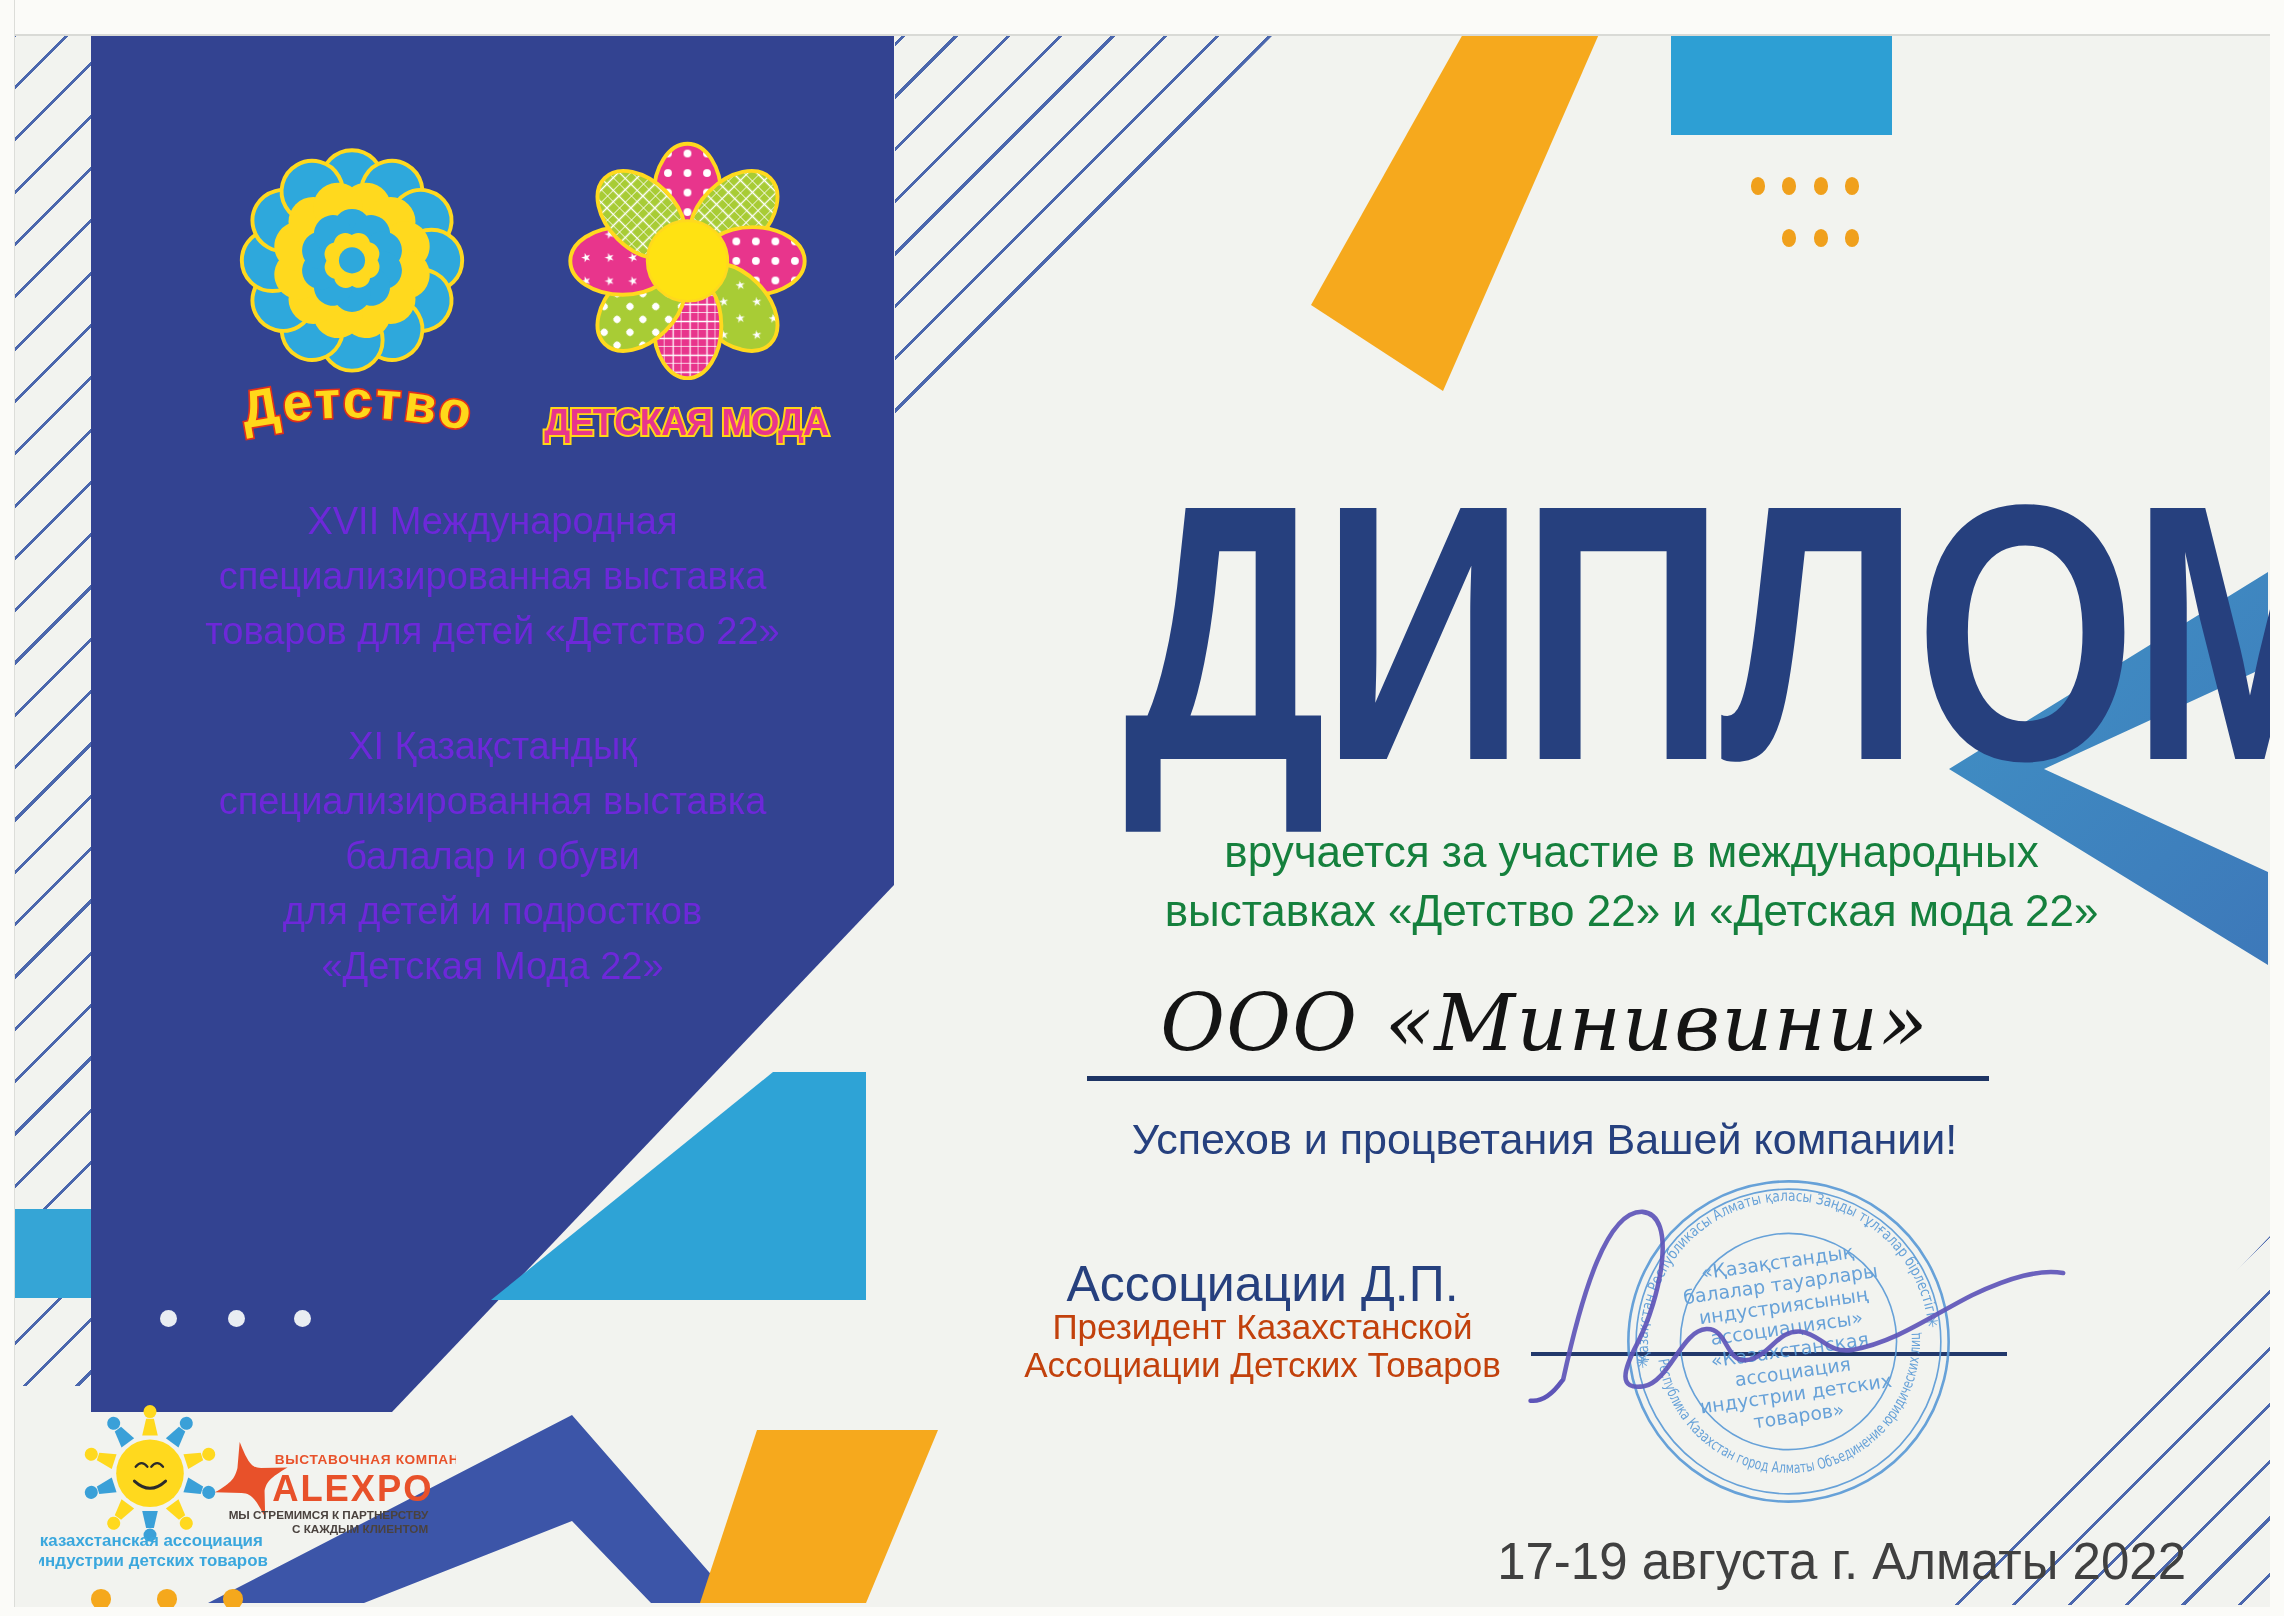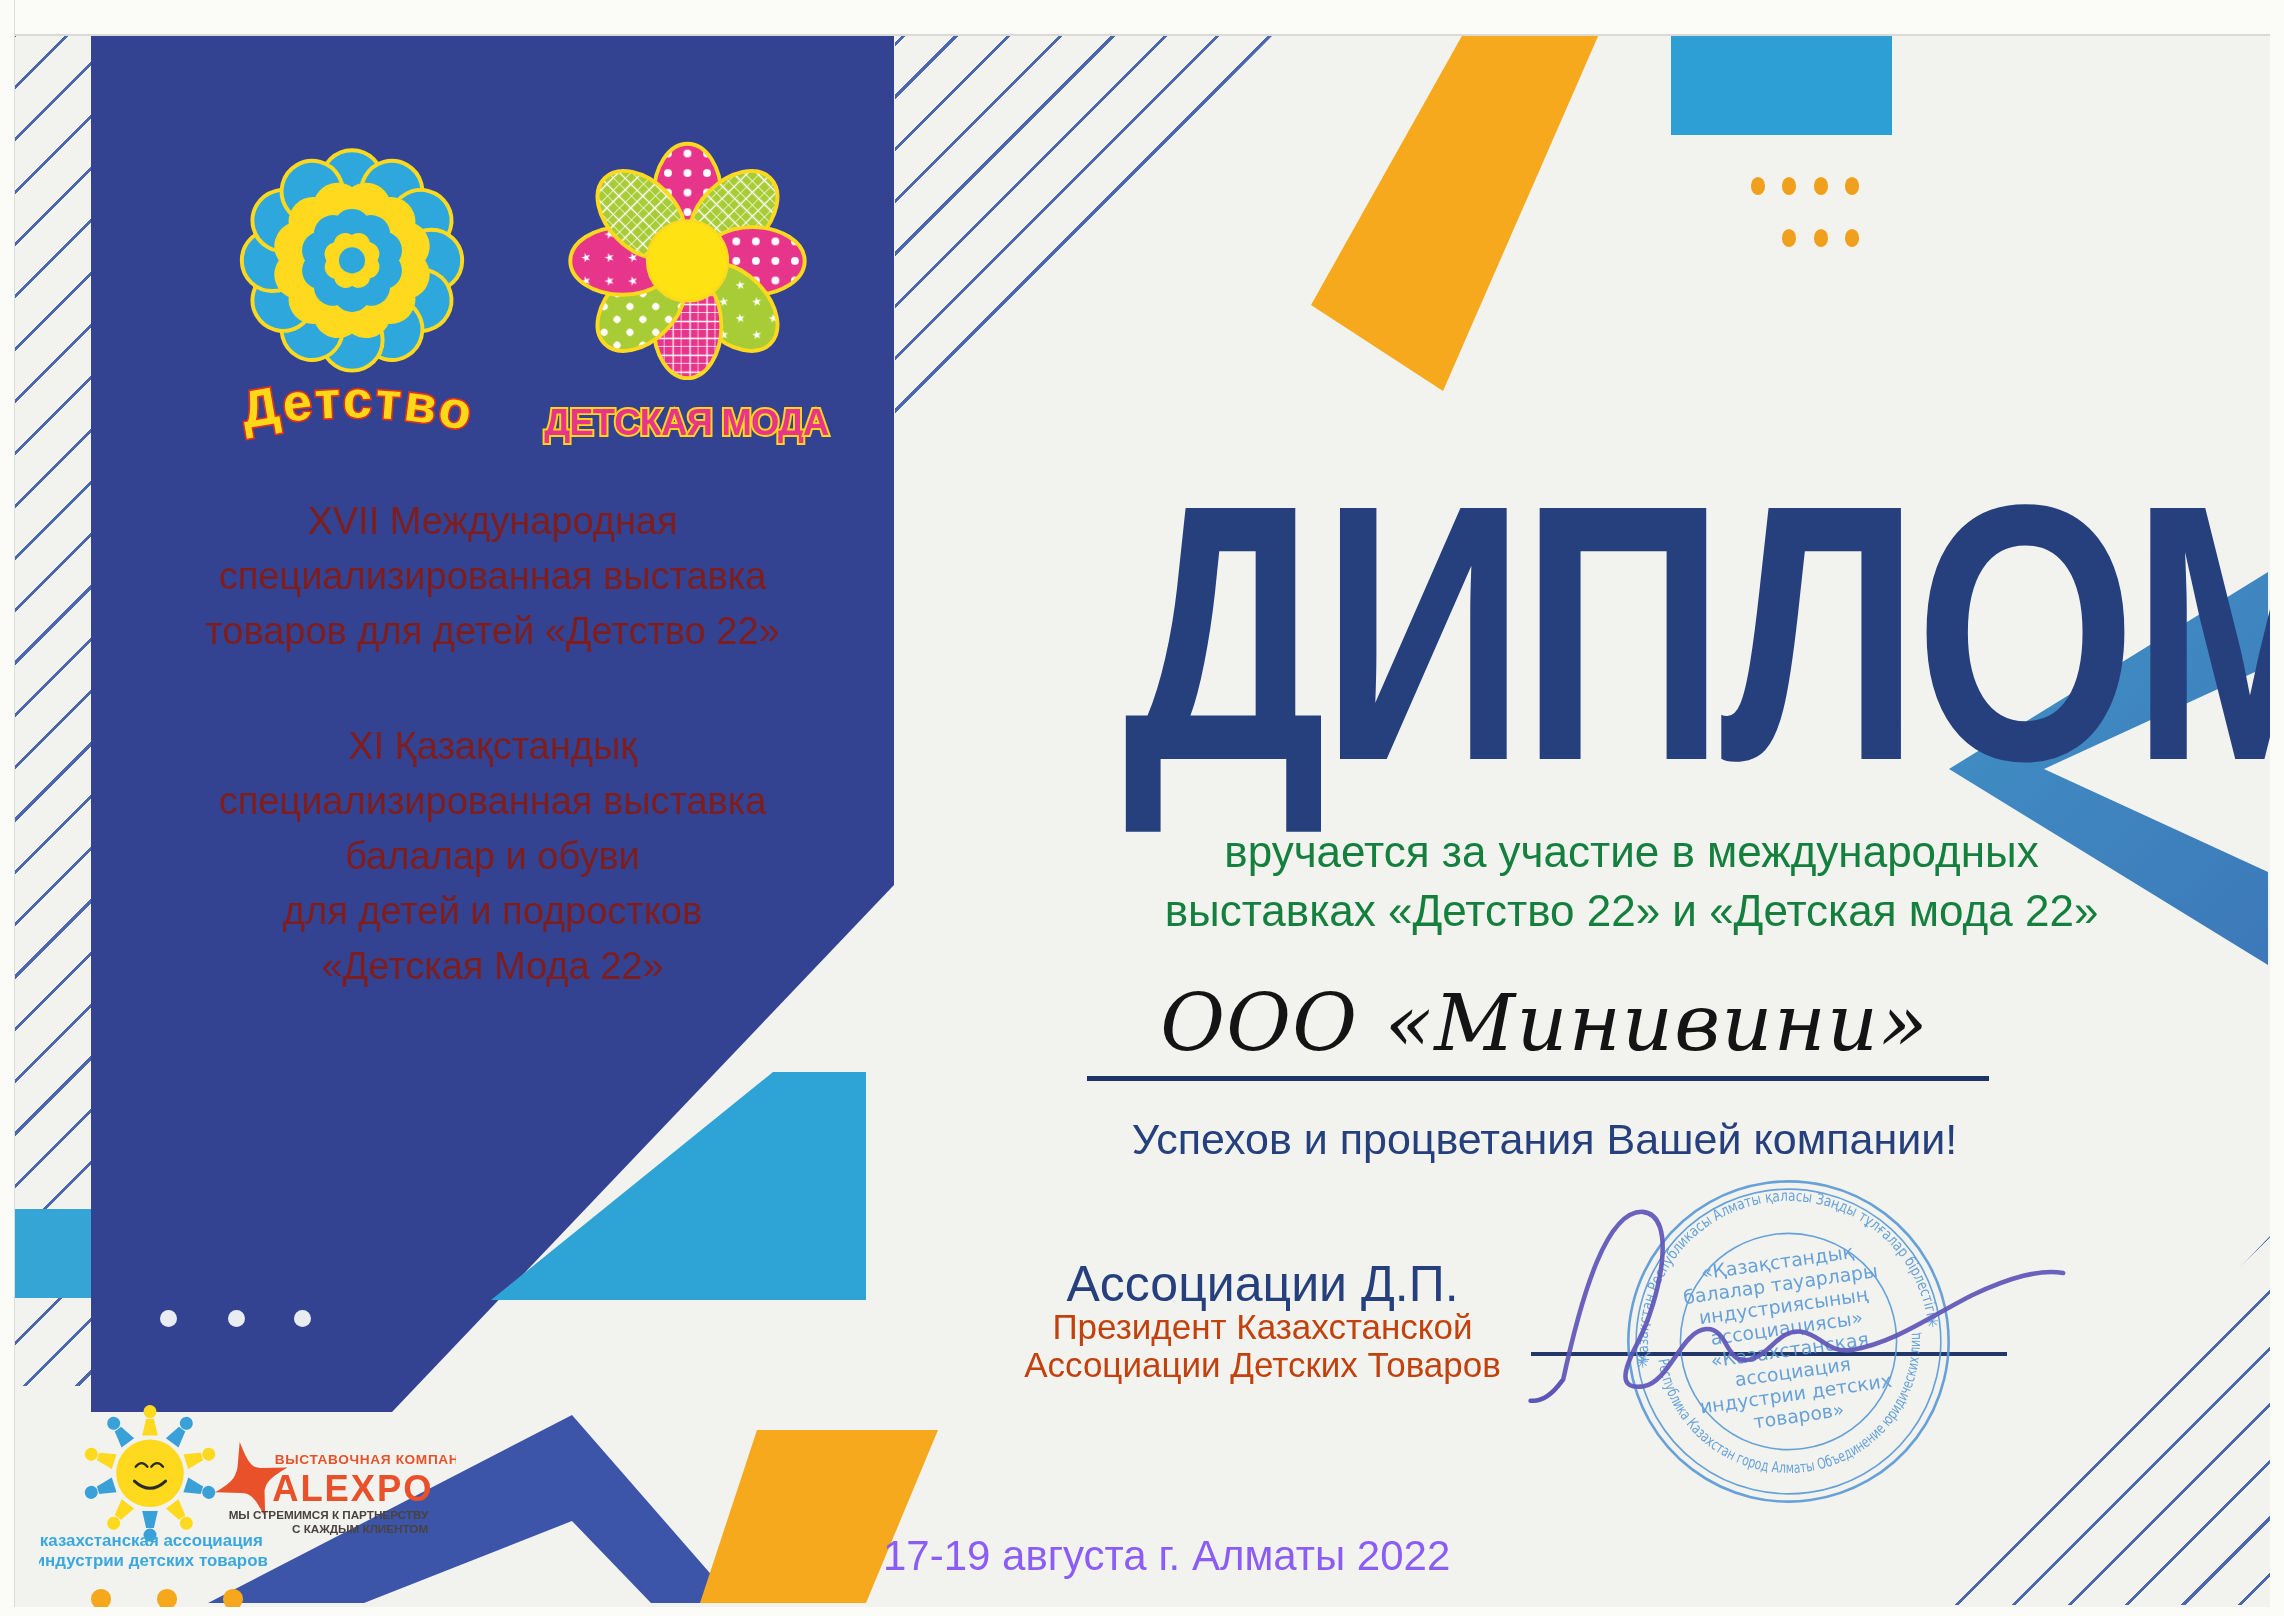--- a/index.html
+++ b/index.html
@@ -25,33 +25,33 @@
   .dot{position:absolute;border-radius:50%;}
   .dot-pale{width:17px;height:17px;background:#e9edf2;}
   .dot-orange{width:19.5px;height:19.5px;background:#f5a81c;}
   .dot-orange-sm{width:14.3px;height:17.6px;background:#f0a01c;}
   
   .m-top{left:0;top:0;width:2284px;height:34px;background:#fbfbf8;border-bottom:2px solid #d9dad6;}
   .m-left{left:0;top:0;width:14.3px;height:1616px;background:#fbfbf8;border-right:1.3px solid #dcddd9;}
   .m-right{left:2270px;top:0;width:14.3px;height:1616px;background:#fbfbf8;}
   .m-bottom{left:0;top:1607px;width:2284px;height:9.8px;background:#fbfbf8;}
   
-  .panel-txt{left:91px;width:803px;text-align:center;color:#7f1d1d;font-size:38px;line-height:55px;}
+  .panel-txt{left:91px;width:803px;text-align:center;color:#6d28d9;font-size:38px;line-height:55px;}
   .title{left:980px;top:450px;width:1303px;text-align:center;color:#26407e;
          font-size:365px;font-weight:bold;line-height:365px;letter-spacing:-6.5px;
          transform:scaleX(.78);transform-origin:50% 50%;white-space:nowrap;}
   .subtitle{left:980px;top:822px;width:1303px;text-align:center;color:#15803d;font-size:44px;line-height:59px;}
   .recipient{left:893px;top:977px;width:1303px;text-align:center;color:#141414;
              font-family:"DejaVu Serif","Liberation Serif",serif;font-style:italic;font-size:79px;letter-spacing:1.3px;}
   .rec-line{left:1087px;top:1076px;width:902px;height:4.6px;background:#1e3464;}
   .wish{left:893px;top:1115px;width:1303px;text-align:center;color:#26407e;font-size:43px;}
   .signer-name{left:937px;top:1255px;width:651px;text-align:center;color:#26407e;font-size:50px;}
   .signer-title{left:937px;top:1308px;width:651px;text-align:center;color:#c2410c;font-size:35px;line-height:38px;}
   .sig-line{left:1531px;top:1352px;width:476px;height:3.9px;background:#22386b;}
-  .date{left:883px;top:1532px;width:1303px;text-align:left;color:#8b5cf6;font-size:42px;}
+  .date{left:883px;top:1532px;width:1303px;text-align:right;color:#404040;font-size:51px;}
   svg text{font-family:"Liberation Sans","DejaVu Sans",sans-serif;}
   .kazakh text{font-family:"DejaVu Sans",sans-serif;}
 </style>
 </head>
 <body>
 
 <div class="page">
 
   <div class="layer hatch hatch-tl"></div>
   <div class="layer hatch hatch-fan"></div>

